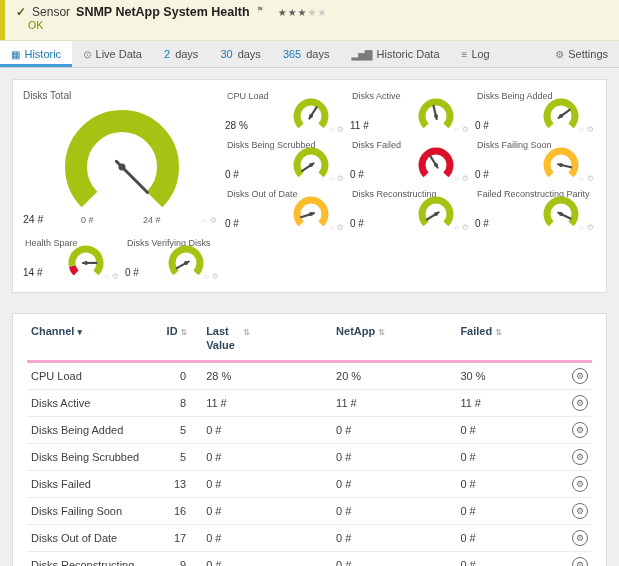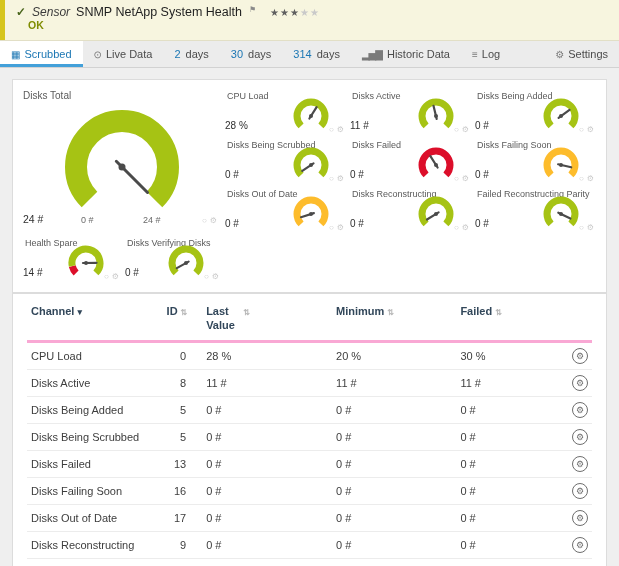--- a/index.html
+++ b/index.html
@@ -4,42 +4,42 @@
 <style>
   *{box-sizing:border-box;margin:0;padding:0}
   html,body{width:619px;height:566px}
   body{font-family:"Liberation Sans",sans-serif;background:#efefef;overflow:hidden;position:relative;font-size:11px;color:#333}
 
   
   .header{position:relative;height:41px;background:#f7f5df;border-bottom:1px solid #e2dfc6;padding:5px 10px 0 16px}
   .stripe{position:absolute;left:0;top:0;bottom:0;width:5px;background:#d6c51d}
   .hrow1{display:flex;align-items:center;gap:6px}
   .check{color:#49651c;font-size:12px;font-weight:bold}
-  .kind{font-style:italic;color:#3a3a3a;font-size:12px}
-  .title{font-weight:normal;color:#1f1f1f;font-size:12.5px}
+  .kind{color:#3a3a3a;font-size:12px}
+  .title{font-weight:bold;color:#1f1f1f;font-size:12.5px}
   .flag{color:#8a8a8a;font-size:8px;align-self:flex-start;margin-left:1px}
   .stars{margin-left:8px;font-size:10px;letter-spacing:1px;cursor:pointer}
   .sf{color:#5f5f5f}.se{color:#c9c9c9}
-  .status{color:#7f8c00;font-size:10.5px;font-weight:bold;margin-left:12px}
+  .status{color:#7f8c00;font-size:10.5px;font-weight:normal;margin-left:12px}
 
   
   .tabbar{display:flex;height:27px;background:#ececec;border-bottom:1px solid #d2d2d2;font-size:11px;color:#4c4c4c}
   .tab{display:flex;align-items:center;gap:5px;padding:0 11px;cursor:pointer;white-space:nowrap}
   .tab.active{background:#fff;color:#1c77b4;box-shadow:inset 0 -3px 0 #43a0d9}
   .tab.right{margin-left:auto}
   .tab-icon{font-size:10px;color:#7a7a7a;letter-spacing:-1px}
   .tab.active .tab-icon{color:#1c77b4}
   .tab-num{color:#1c77b4}
 
   
   .content{padding:11px 12px 0}
   .card{background:#fff;border:1px solid #dcdcdc}
 
   
-  .gauges{display:grid;grid-template-columns:102px 100px 1fr 1fr 1fr;grid-auto-rows:49px;padding:8px 8px 8px;}
+  .gauges{display:grid;grid-template-columns:102px 100px 1fr 1fr 1fr;grid-auto-rows:49px;padding:8px 8px 8px;margin-bottom:20px}
   .gmain{grid-column:1/span 2;grid-row:1/span 3;position:relative;padding:2px 2px 0 2px}
   .glabel{font-size:9px;color:#5a5a5a;white-space:nowrap;overflow:hidden}
   .gmain .glabel{font-size:10px}
   .gsvg-wrap{display:flex;justify-content:center;margin-top:2px}
   .gvalue{position:absolute;left:2px;bottom:6px;font-size:10px;color:#2e2e2e}
   .gmain .gvalue{bottom:10px;font-size:10.5px}
   .gmin,.gmax{position:absolute;bottom:10px;font-size:9px;color:#6a6a6a}
   .gmin{left:60px}.gmax{left:122px}
   .gcell{position:relative;padding:3px 2px 0 4px}
   .gcell svg{position:absolute;right:14px;top:8px}
@@ -72,36 +72,36 @@
     <span class="stars"><span class="sf">★★★</span><span class="se">★★</span></span>
   </div>
   <div class="hrow2">
     <span class="status">OK</span>
   </div>
 </div>
 
 <div class="tabbar">
     <div class="tab active">
       <span class="tab-icon">▦</span>
-      <span>Scrubbed</span>
+      <span>Historic</span>
     </div>
     <div class="tab">
       <span class="tab-icon">⊙</span>
       <span>Live Data</span>
     </div>
     <div class="tab">
       <span class="tab-num">2</span>
       <span>days</span>
     </div>
     <div class="tab">
       <span class="tab-num">30</span>
       <span>days</span>
     </div>
     <div class="tab">
-      <span class="tab-num">314</span>
+      <span class="tab-num">365</span>
       <span>days</span>
     </div>
     <div class="tab">
       <span class="tab-icon">▂▅▇</span>
       <span>Historic Data</span>
     </div>
     <div class="tab">
       <span class="tab-icon">≡</span>
       <span>Log</span>
     </div>
@@ -285,21 +285,21 @@
           <col style="width:23%">
           <col style="width:22%">
           <col style="width:16%">
           <col style="width:8%">
       </colgroup>
       <thead>
         <tr>
           <th class="c-channel"><span>Channel</span><span class="sort-active">▾</span></th>
           <th class="c-id"><span>ID</span><span class="sort">⇅</span></th>
           <th class="c-val"><span class="wrapcol">Last Value</span><span class="sort">⇅</span></th>
-          <th class="c-val"><span>Minimum</span><span class="sort">⇅</span></th>
+          <th class="c-val"><span>NetApp</span><span class="sort">⇅</span></th>
           <th class="c-val"><span>Failed</span><span class="sort">⇅</span></th>
           <th class="c-gear"></th>
         </tr>
       </thead>
       <tbody>
           <tr>
             <td class="c-channel">CPU Load</td>
             <td class="c-id">0</td>
             <td class="c-val">28 %</td>
             <td class="c-val">20 %</td>

